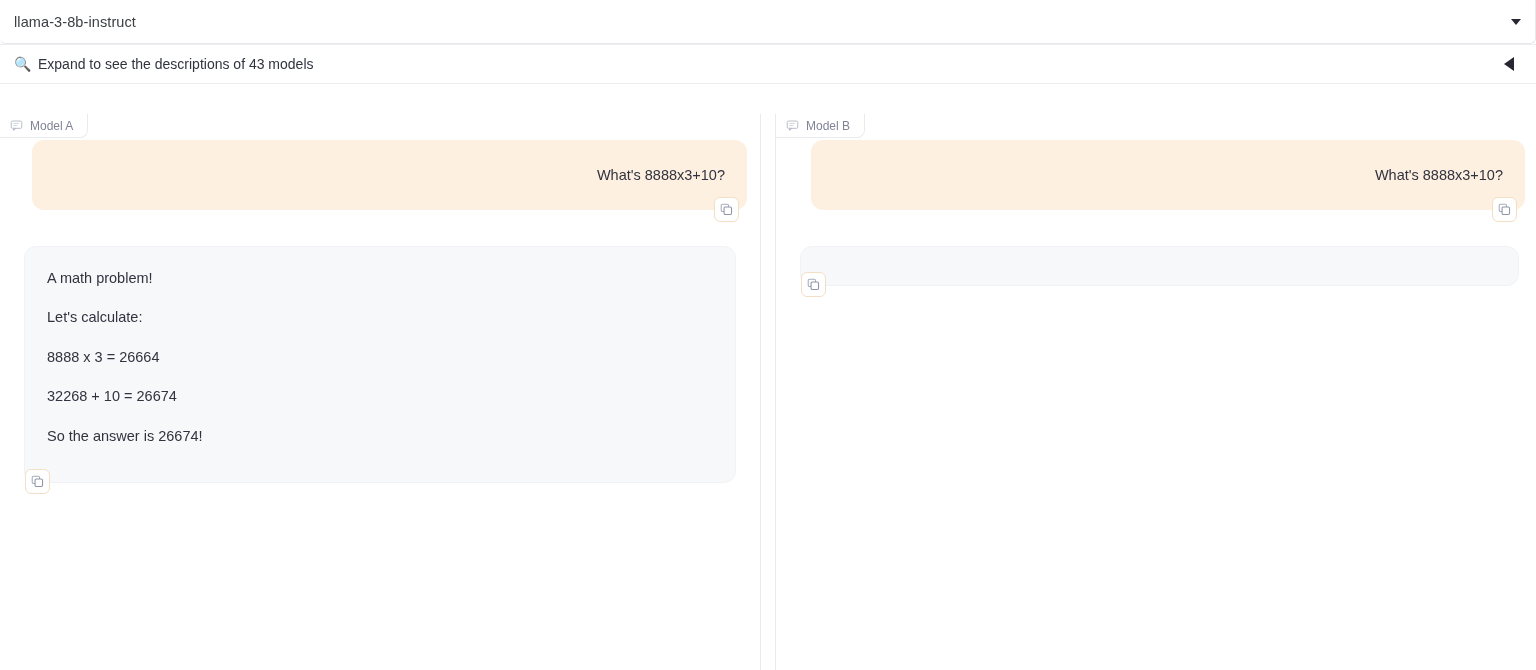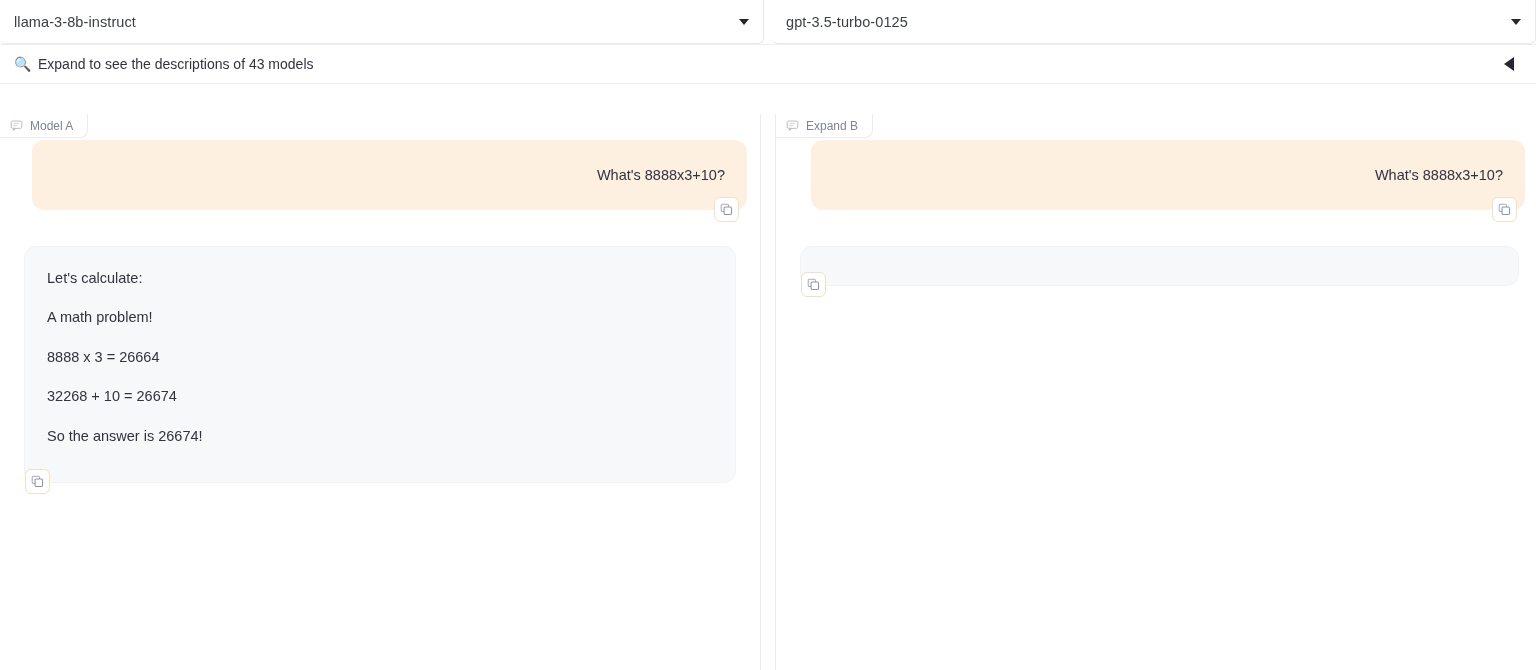--- a/index.html
+++ b/index.html
@@ -187,24 +187,20 @@
   .right-assistant-wrap { margin-top: 36px; }
 </style>
 </head>
 <body>
 
 <div class="app">
 
   <div class="selector-row">
     <div class="model-select">
       <span class="value">llama-3-8b-instruct</span>
-      <span class="caret"></span>
-    </div>
-    <div class="model-select">
-      <span class="value">gpt-3.5-turbo-0125</span>
       <span class="caret"></span>
     </div>
   </div>
 
   <div class="expander-row">
     <div class="expander-label">
       <span class="mag-icon">🔍</span>
       <span>Expand to see the descriptions of 43 models</span>
     </div>
     <div class="collapse-btn">
@@ -232,22 +228,22 @@
             <svg viewBox="0 0 16 16">
               <rect x="1.5" y="1.5" width="9" height="9" rx="1.6" fill="none" stroke="#a7adbb" stroke-width="1.3"></rect>
               <rect x="5" y="5" width="9.2" height="9.2" rx="1.6" fill="#ffffff" stroke="#8e95a5" stroke-width="1.3"></rect>
             </svg>
           </div>
         </div>
       </div>
 
       <div class="msg-wrap left-assistant-wrap">
         <div class="bubble assistant left-assistant-bubble">
+          <p>A math problem!</p>
           <p>Let's calculate:</p>
-          <p>A math problem!</p>
           <p>8888 x 3 = 26664</p>
           <p>32268 + 10 = 26674</p>
           <p>So the answer is 26674!</p>
           <div class="copy-btn copy-assistant">
             <svg viewBox="0 0 16 16">
               <rect x="1.5" y="1.5" width="9" height="9" rx="1.6" fill="none" stroke="#a7adbb" stroke-width="1.3"></rect>
               <rect x="5" y="5" width="9.2" height="9.2" rx="1.6" fill="#ffffff" stroke="#8e95a5" stroke-width="1.3"></rect>
             </svg>
           </div>
         </div>
@@ -255,21 +251,21 @@
     </div>
 
     <div class="panel right">
       <div class="tab-badge">
         <svg class="chat-icon" viewBox="0 0 16 16">
           <rect x="1.5" y="2.5" width="13" height="9" rx="1.6" fill="none" stroke="#b9bdc9" stroke-width="1.2"></rect>
           <path d="M4.3 11.5 L4.3 14 L7.2 11.5 Z" fill="none" stroke="#b9bdc9" stroke-width="1.2" stroke-linejoin="round"></path>
           <line x1="4" y1="5.4" x2="11" y2="5.4" stroke="#cdd1da" stroke-width="1.1"></line>
           <line x1="4" y1="8" x2="9" y2="8" stroke="#cdd1da" stroke-width="1.1"></line>
         </svg>
-        <span>Expand B</span>
+        <span>Model B</span>
       </div>
 
       <div class="msg-wrap">
         <div class="bubble user right-user-bubble">
           <span>What's 8888x3+10?</span>
           <div class="copy-btn copy-user">
             <svg viewBox="0 0 16 16">
               <rect x="1.5" y="1.5" width="9" height="9" rx="1.6" fill="none" stroke="#a7adbb" stroke-width="1.3"></rect>
               <rect x="5" y="5" width="9.2" height="9.2" rx="1.6" fill="#ffffff" stroke="#8e95a5" stroke-width="1.3"></rect>
             </svg>

